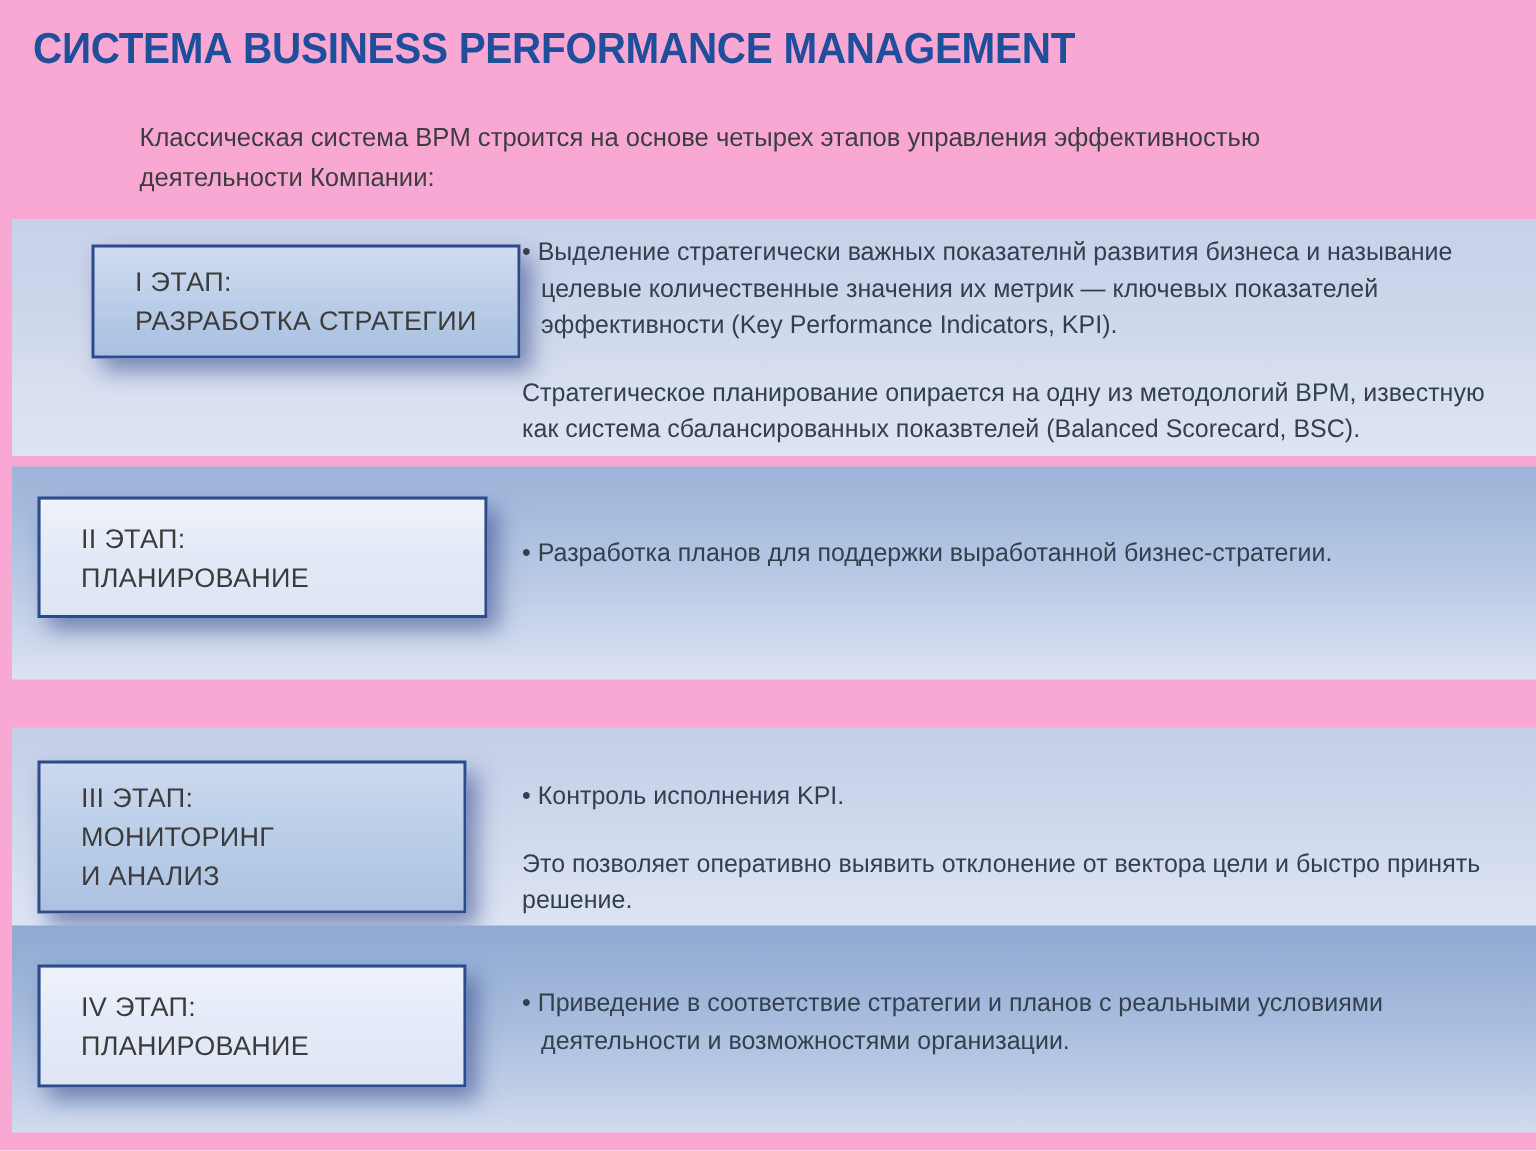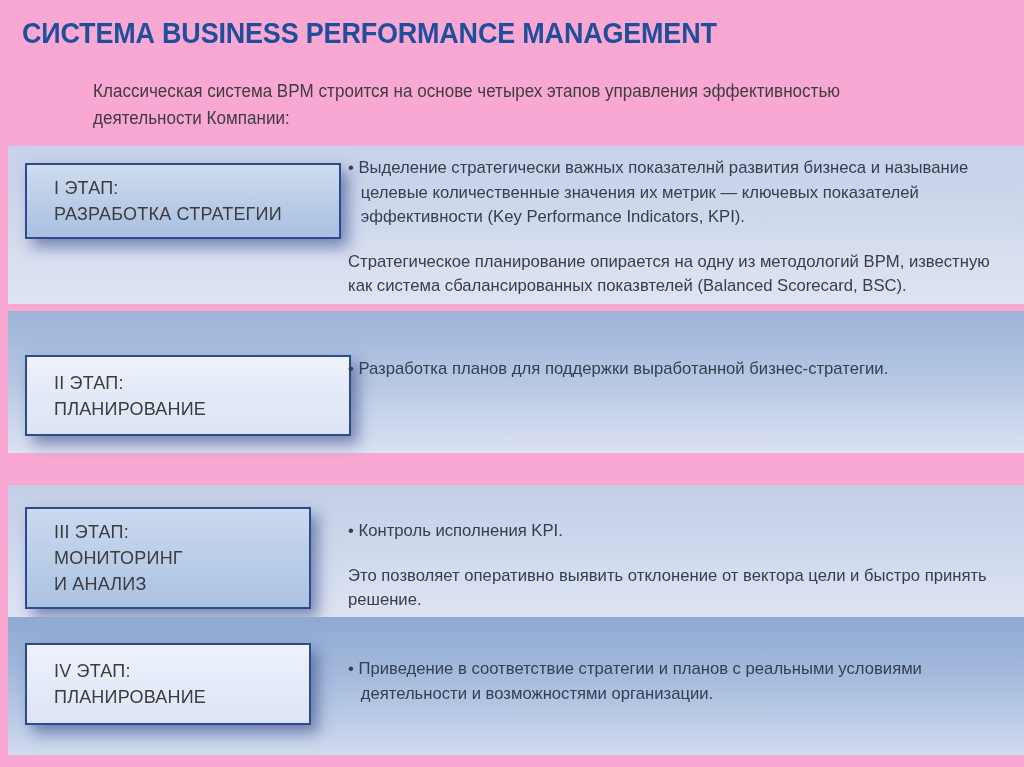--- a/index.html
+++ b/index.html
@@ -83,25 +83,26 @@
     padding-left: 27px;
   }
   .stage-box .lines {
     font-size: 18px;
     line-height: 26px;
     color: #3c3c3c;
     letter-spacing: 0.2px;
     white-space: pre-line;
   }
   .box-1 {
-    top: 17px; width: 316px; height: 76px;
+    top: 17px; width: 286px; height: 76px;
     background: linear-gradient(180deg, #cfdcf0 0%, #b9cce7 55%, #a9c0e0 100%);
+    margin-left: 36px;
   }
   .box-2 {
-    top: 44px; width: 326px; height: 81px;
+    top: 20px; width: 300px; height: 81px;
     background: linear-gradient(180deg, #eef2fa 0%, #e3eaf7 50%, #dde5f4 100%);
   }
   .box-3 {
     top: 22px; width: 286px; height: 102px;
     background: linear-gradient(180deg, #ccd9ef 0%, #bacee8 50%, #abc2e1 100%);
   }
   .box-4 {
     top: 26px; width: 286px; height: 82px;
     background: linear-gradient(180deg, #eef2fb 0%, #e4ebf8 50%, #dde5f5 100%);
   }

